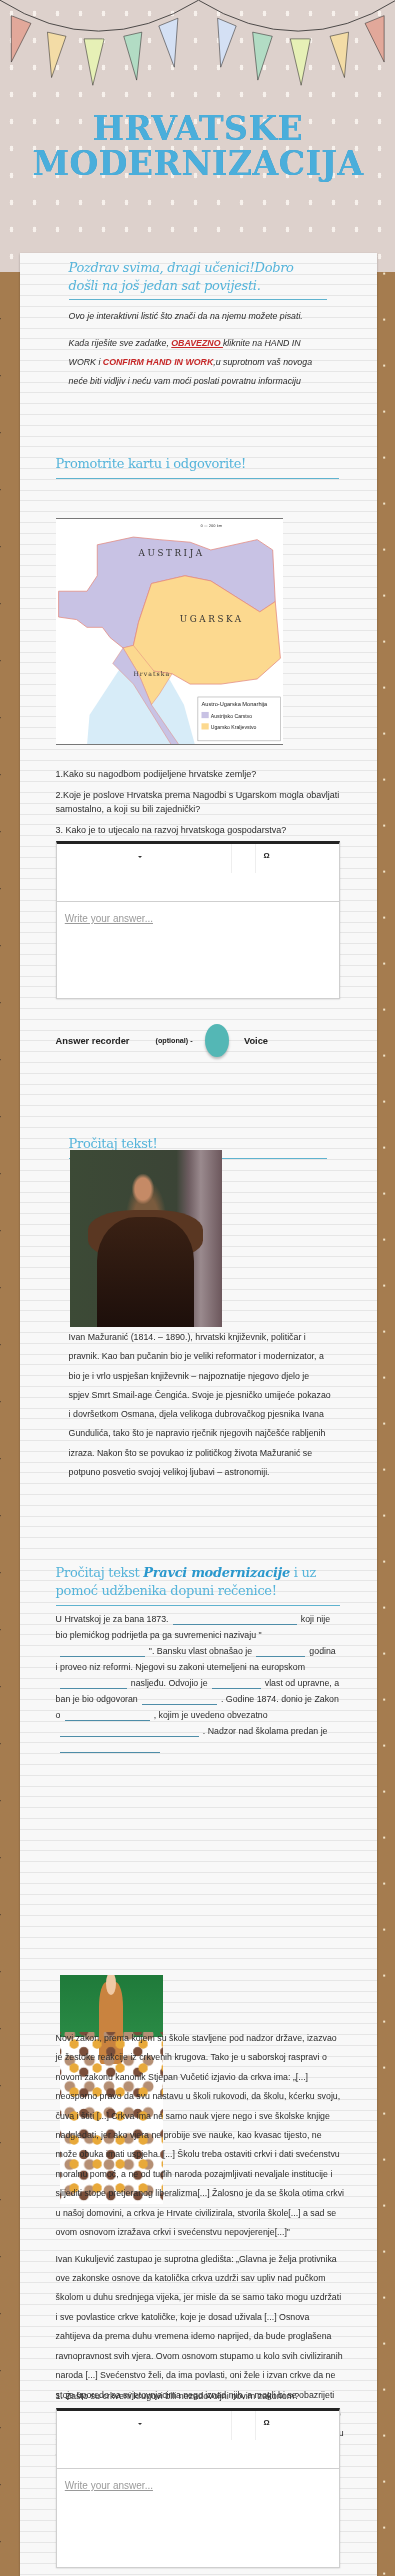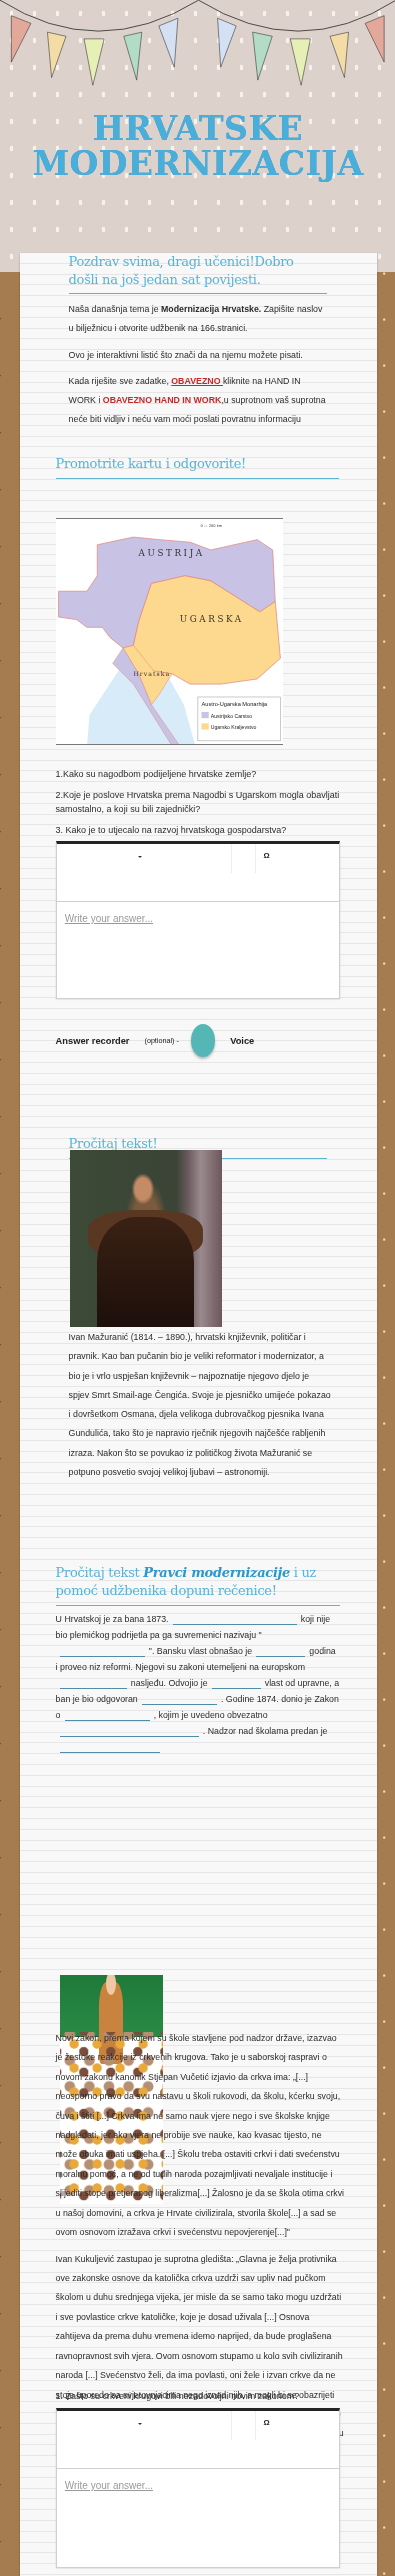--- a/index.html
+++ b/index.html
@@ -56,21 +56,21 @@
   .blank { display: inline-block; border-bottom: 0.8px solid #4e8da8; height: 11.3px; vertical-align: -3.1px; margin: 0 4.1px; }
   
   .editor { background: #fff; border: 0.5px solid #cfcfcf; box-shadow: 0 0.5px 1.5px rgba(0,0,0,0.18); border-top: 3.6px solid #232323; }
   .toolbar { height: 58px; border-bottom: 1px solid #cfcfcf; position: relative; }
   .tb-select { position: absolute; left: 0; top: 0; width: 175px; height: 29px; border-right: 0.5px solid #eee; }
   .tb-caret { position: absolute; left: 81px; top: 12.4px; width: 0; height: 0; border-left: 2.1px solid transparent; border-right: 2.1px solid transparent; border-top: 2.6px solid #333; }
   .tb-btn { position: absolute; top: 0; width: 24px; height: 29px; border-right: 0.5px solid #eee; }
   .tb-omega { position: absolute; left: 207px; top: 7.2px; font-size: 7.7px; font-weight: bold; color: #222; }
   .answer { padding: 11.3px 8.2px; font-size: 10px; color: #9a9a9a; height: 100%; text-decoration: underline; }
   .recorder { font-size: 9.3px; font-weight: bold; color: #222; display: flex; align-items: center; gap: 8px; }
-  .recorder small { font-size: 7.2px; font-weight: normal; margin-left: 7px; }
+  .recorder small { font-size: 7.2px; font-weight: bold; margin-left: 18px; }
   .rec-btn { width: 24px; height: 33px; border-radius: 50%; background: #54b7b5; margin: 0 7.2px 0 4.1px; box-shadow: 0 2.1px 2.6px rgba(0,0,0,0.25); }
   
   .map { background: #fff; border-top: 0.5px solid #777; border-bottom: 0.5px solid #777; overflow: hidden; }
   .portrait {
     background:
       radial-gradient(ellipse 11.3px 15.5px at 48% 22%, #c58a66 70%, transparent 100%),
       radial-gradient(ellipse 20.6px 41px at 50% 40%, #7a5b3e 60%, transparent 100%),
       linear-gradient(to right, #3c4a36 0%, #3b4436 70%, #6d5c60 78%, #9a8a8e 86%, #6c575c 100%);
     position: relative; overflow: hidden;
   }
@@ -109,26 +109,25 @@
     <polygon points="708,45 745,30 745,120" fill="#e2a89a" stroke="#222" stroke-width="1"></polygon>
   </svg>
   <h1 class="title">
     <span>HRVATSKE</span>
     <span>MODERNIZACIJA</span>
   </h1>
 </div>
 
 <div class="paper">
 
-  <div class="abs" style="left:49px; top:0; width:258px;">
+  <div class="abs" style="left:49px; top:6px; width:258px;font-style:italic;">
     <h2 class="sec-title">Pozdrav svima, dragi učenici!Dobro došli na još jedan sat povijesti.</h2>
     <div class="rule" style="margin-top:5.2px; width:258px;"></div>
-    <p class="p" style="margin-top:6.2px;"><span>Naša današnja tema je </span><b>Modernizacija Hrvatske.</b><span> Zapišite naslov u bilježnicu i otvorite udžbenik na 166.stranici.</span></p>
     <p class="p" style="margin-top:7.2px;">Ovo je interaktivni listić što znači da na njemu možete pisati.</p>
-    <p class="p" style="margin-top:7.2px;"><span>Kada riješite sve zadatke, </span><span class="red-u">OBAVEZNO </span><span>kliknite na HAND IN WORK i </span><span class="red">OBAVEZNO HAND IN WORK</span><span>,u suprotnom vaš suprotna neće biti vidljiv i neću vam moći poslati povratnu informaciju</span></p>
+    <p class="p" style="margin-top:7.2px;"><span>Kada riješite sve zadatke, </span><span class="red-u">OBAVEZNO </span><span>kliknite na HAND IN WORK i </span><span class="red">CONFIRM HAND IN WORK</span><span>,u suprotnom vaš novoga neće biti vidljiv i neću vam moći poslati povratnu informaciju</span></p>
   </div>
 
   <div class="abs" style="left:36px; top:202px; width:283px;">
     <h2 class="sec-title">Promotrite kartu i odgovorite!</h2>
     <div class="rule" style="margin-top:5.2px;"></div>
   </div>
   <div class="abs map" style="left:36px; top:265px; width:227px; height:227px;">
     <svg width="227" height="227" viewBox="0 0 440 440">
       <rect width="440" height="440" fill="#ffffff"></rect>
       <path d="M65,380 L150,250 L200,275 L248,360 L270,440 L60,440 Z" fill="#d7ecf8"></path>

